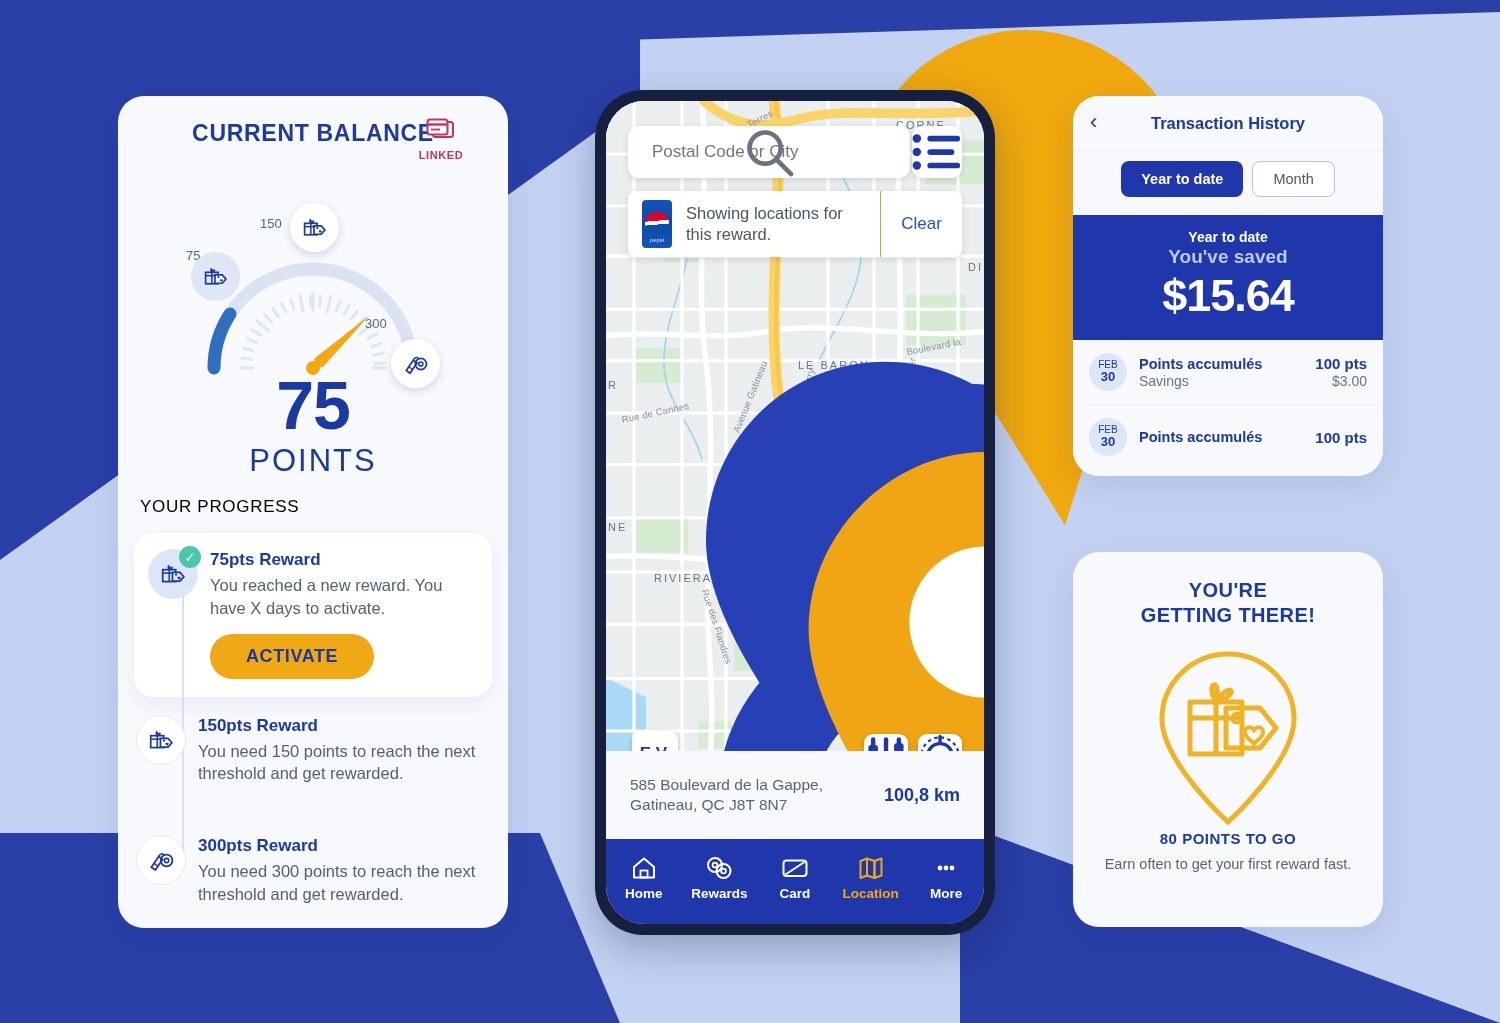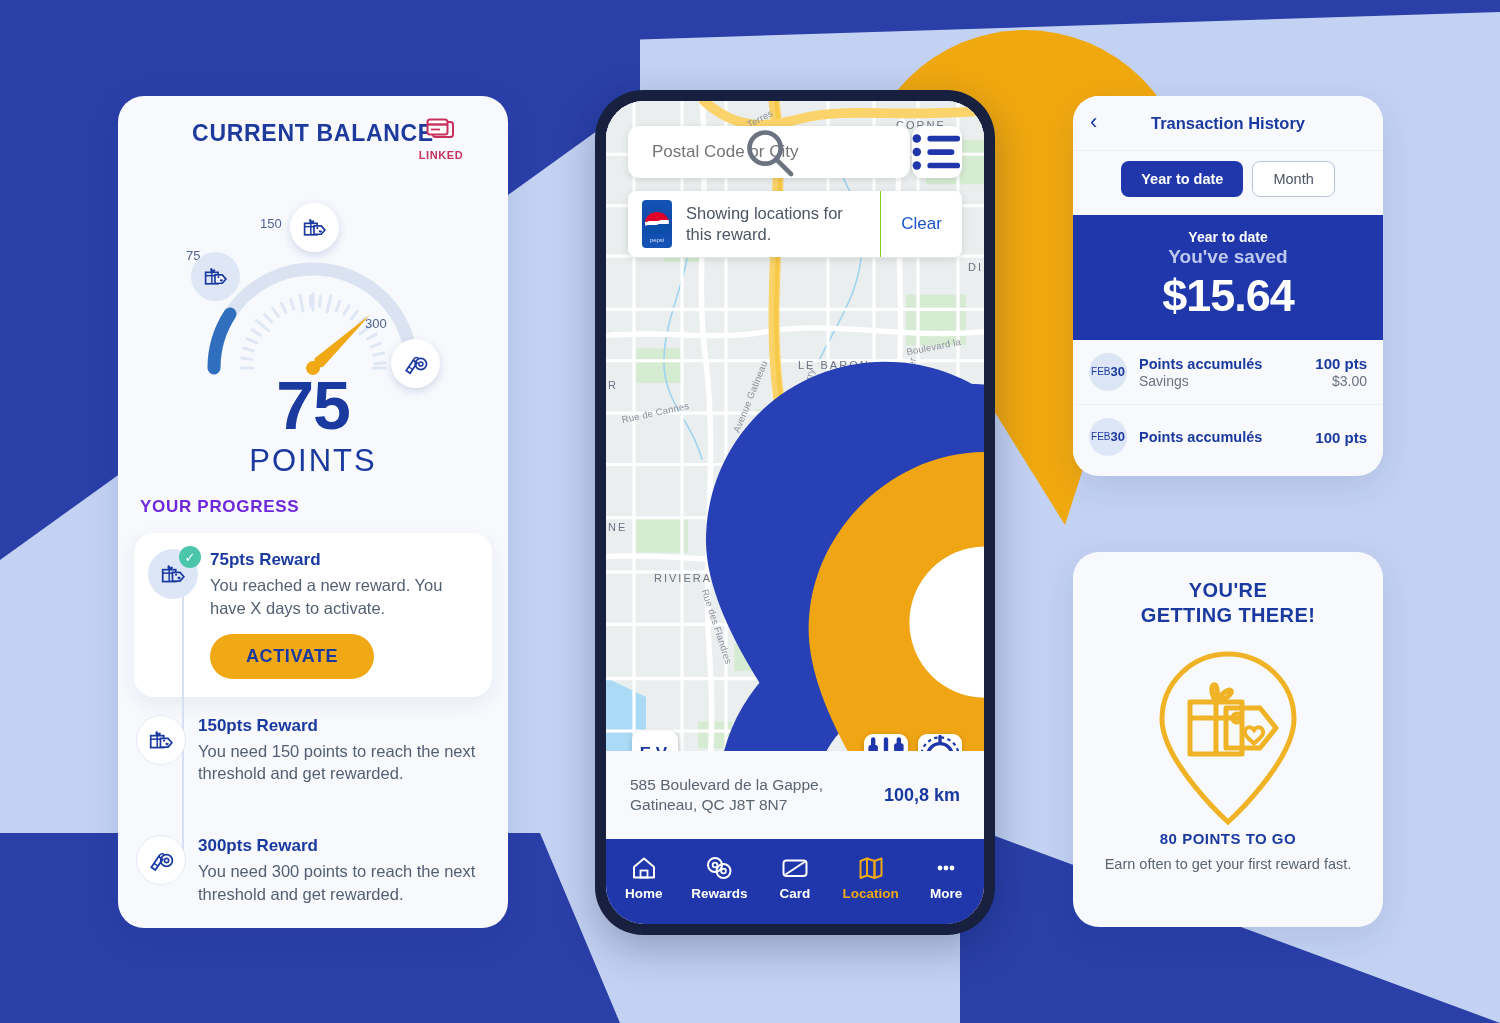--- a/index.html
+++ b/index.html
@@ -84,21 +84,21 @@
     display: flex; align-items: center; justify-content: center;
     box-shadow: 0 3px 9px rgba(30,50,120,.17);
   }
   .gauge-icon.soft { background: #dfe7f7; box-shadow: none; }
   .gi-75  { left: 73px;  top: 99px;  width: 49px; height: 49px; }
   .gi-150 { left: 172px; top: 50px;  width: 49px; height: 49px; }
   .gi-300 { left: 273px; top: 186px; width: 49px; height: 49px; }
   .tick-label { position: absolute; color: #51638f; font-size: 13px; }
 
   .progress-title {
-    color: #6d28d9; font-weight: bold; font-size: 17px;
+    color: #000000; font-weight: normal; font-size: 17px;
     letter-spacing: .7px; margin: 18px 0 16px 22px;
   }
   .timeline { position: relative; margin-top: 14px; }
   .timeline-line {
     position: absolute; left: 64px; top: 40px; width: 2px; height: 286px;
     background: #d7e0f2;
   }
   .step { position: relative; display: flex; padding: 0 18px 0 18px; margin-bottom: 6px; }
   .step-badge {
     position: relative; flex: 0 0 auto; width: 50px; height: 50px; border-radius: 50%;
@@ -241,21 +241,21 @@
   }
   .tx-hero .l1 { font-size: 14px; font-weight: bold; }
   .tx-hero .l2 { font-size: 19px; font-weight: bold; color: #bcc8ee; margin-top: 1px; }
   .tx-hero .l3 { font-size: 45px; font-weight: bold; letter-spacing: -1px; margin-top: 2px; }
   .tx-row {
     display: flex; align-items: center; padding: 13px 16px;
     border-bottom: 1px solid #edf1f8; background: #f7f9fd;
   }
   .tx-date {
     width: 38px; height: 38px; border-radius: 50%; background: #dde6f7; color: #1b3aa0;
-    display: flex; flex-direction: row; align-items: center; justify-content: center;
+    display: flex; flex-direction: column; align-items: center; justify-content: center;
     flex: 0 0 auto; margin-right: 12px; line-height: 1.05;
   }
   .tx-date .m { font-size: 10px; }
   .tx-date .d { font-size: 13px; font-weight: bold; }
   .tx-mid { flex: 1; }
   .tx-mid .t { color: #1b3aa0; font-weight: bold; font-size: 14.5px; }
   .tx-mid .s { color: #6b7280; font-size: 14px; margin-top: 1px; }
   .tx-right { text-align: right; }
   .tx-right .p { color: #1b3aa0; font-weight: bold; font-size: 15px; }
   .tx-right .a { color: #6b7280; font-size: 14px; margin-top: 1px; }

